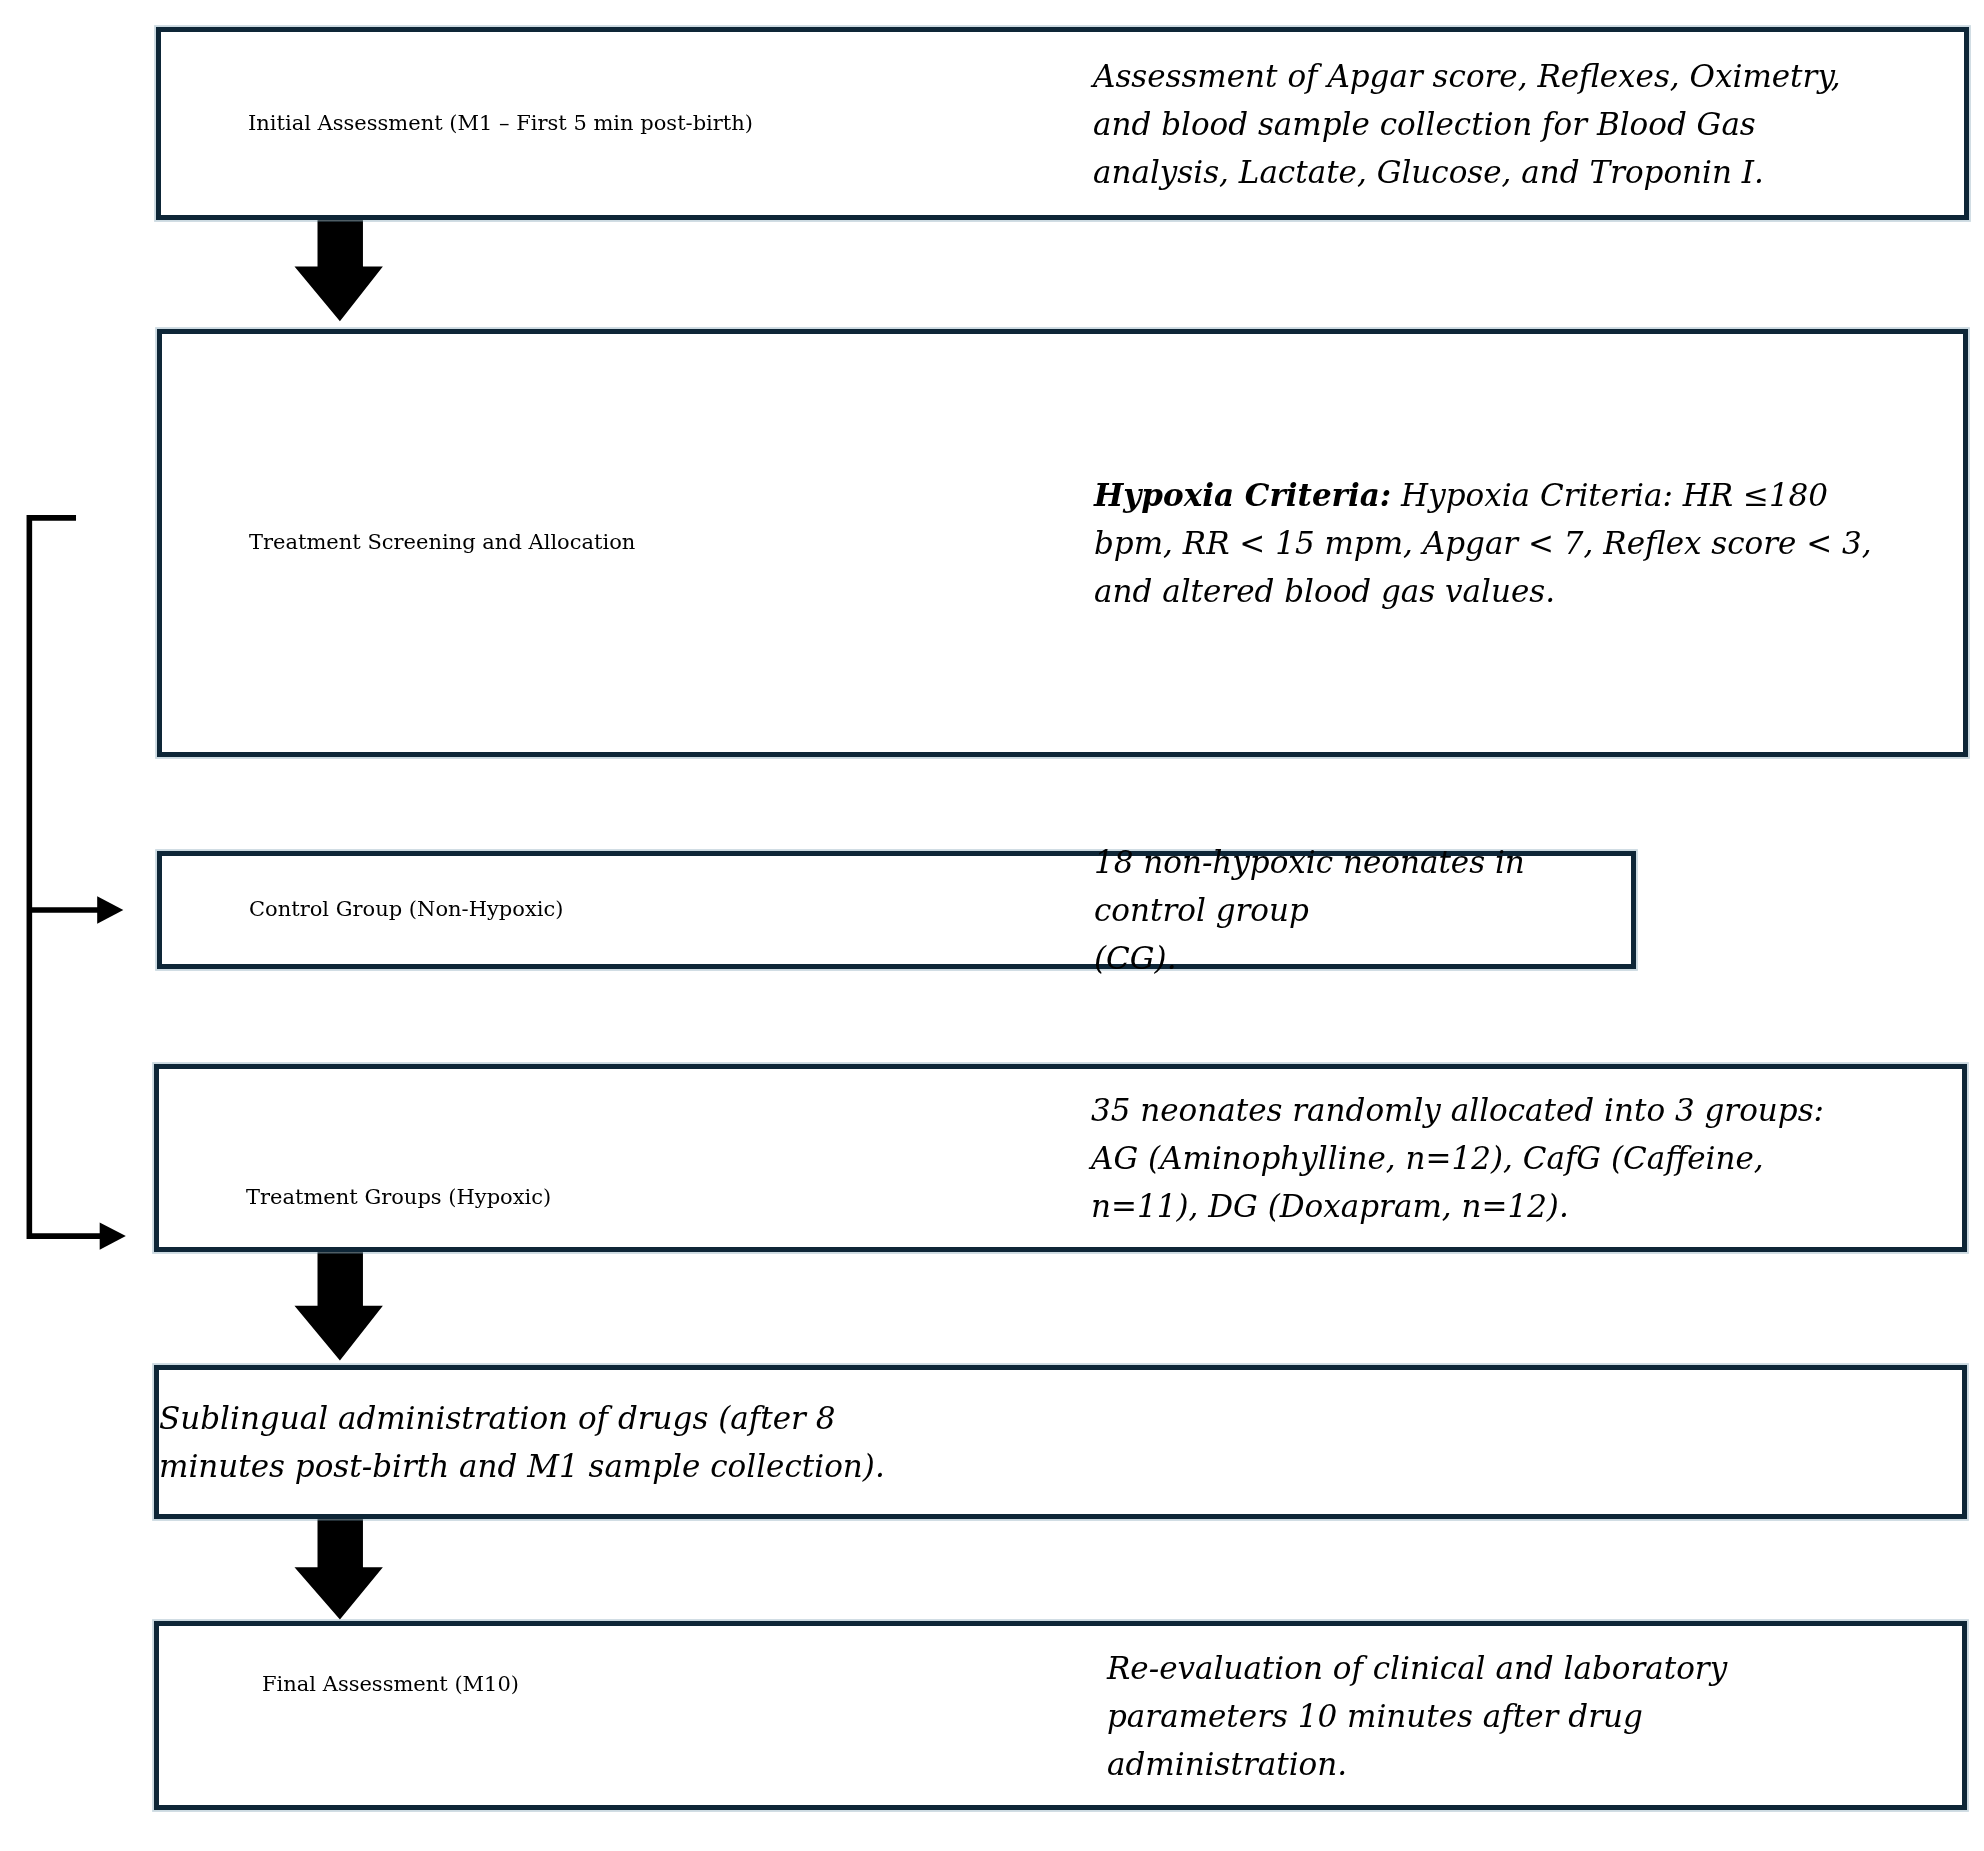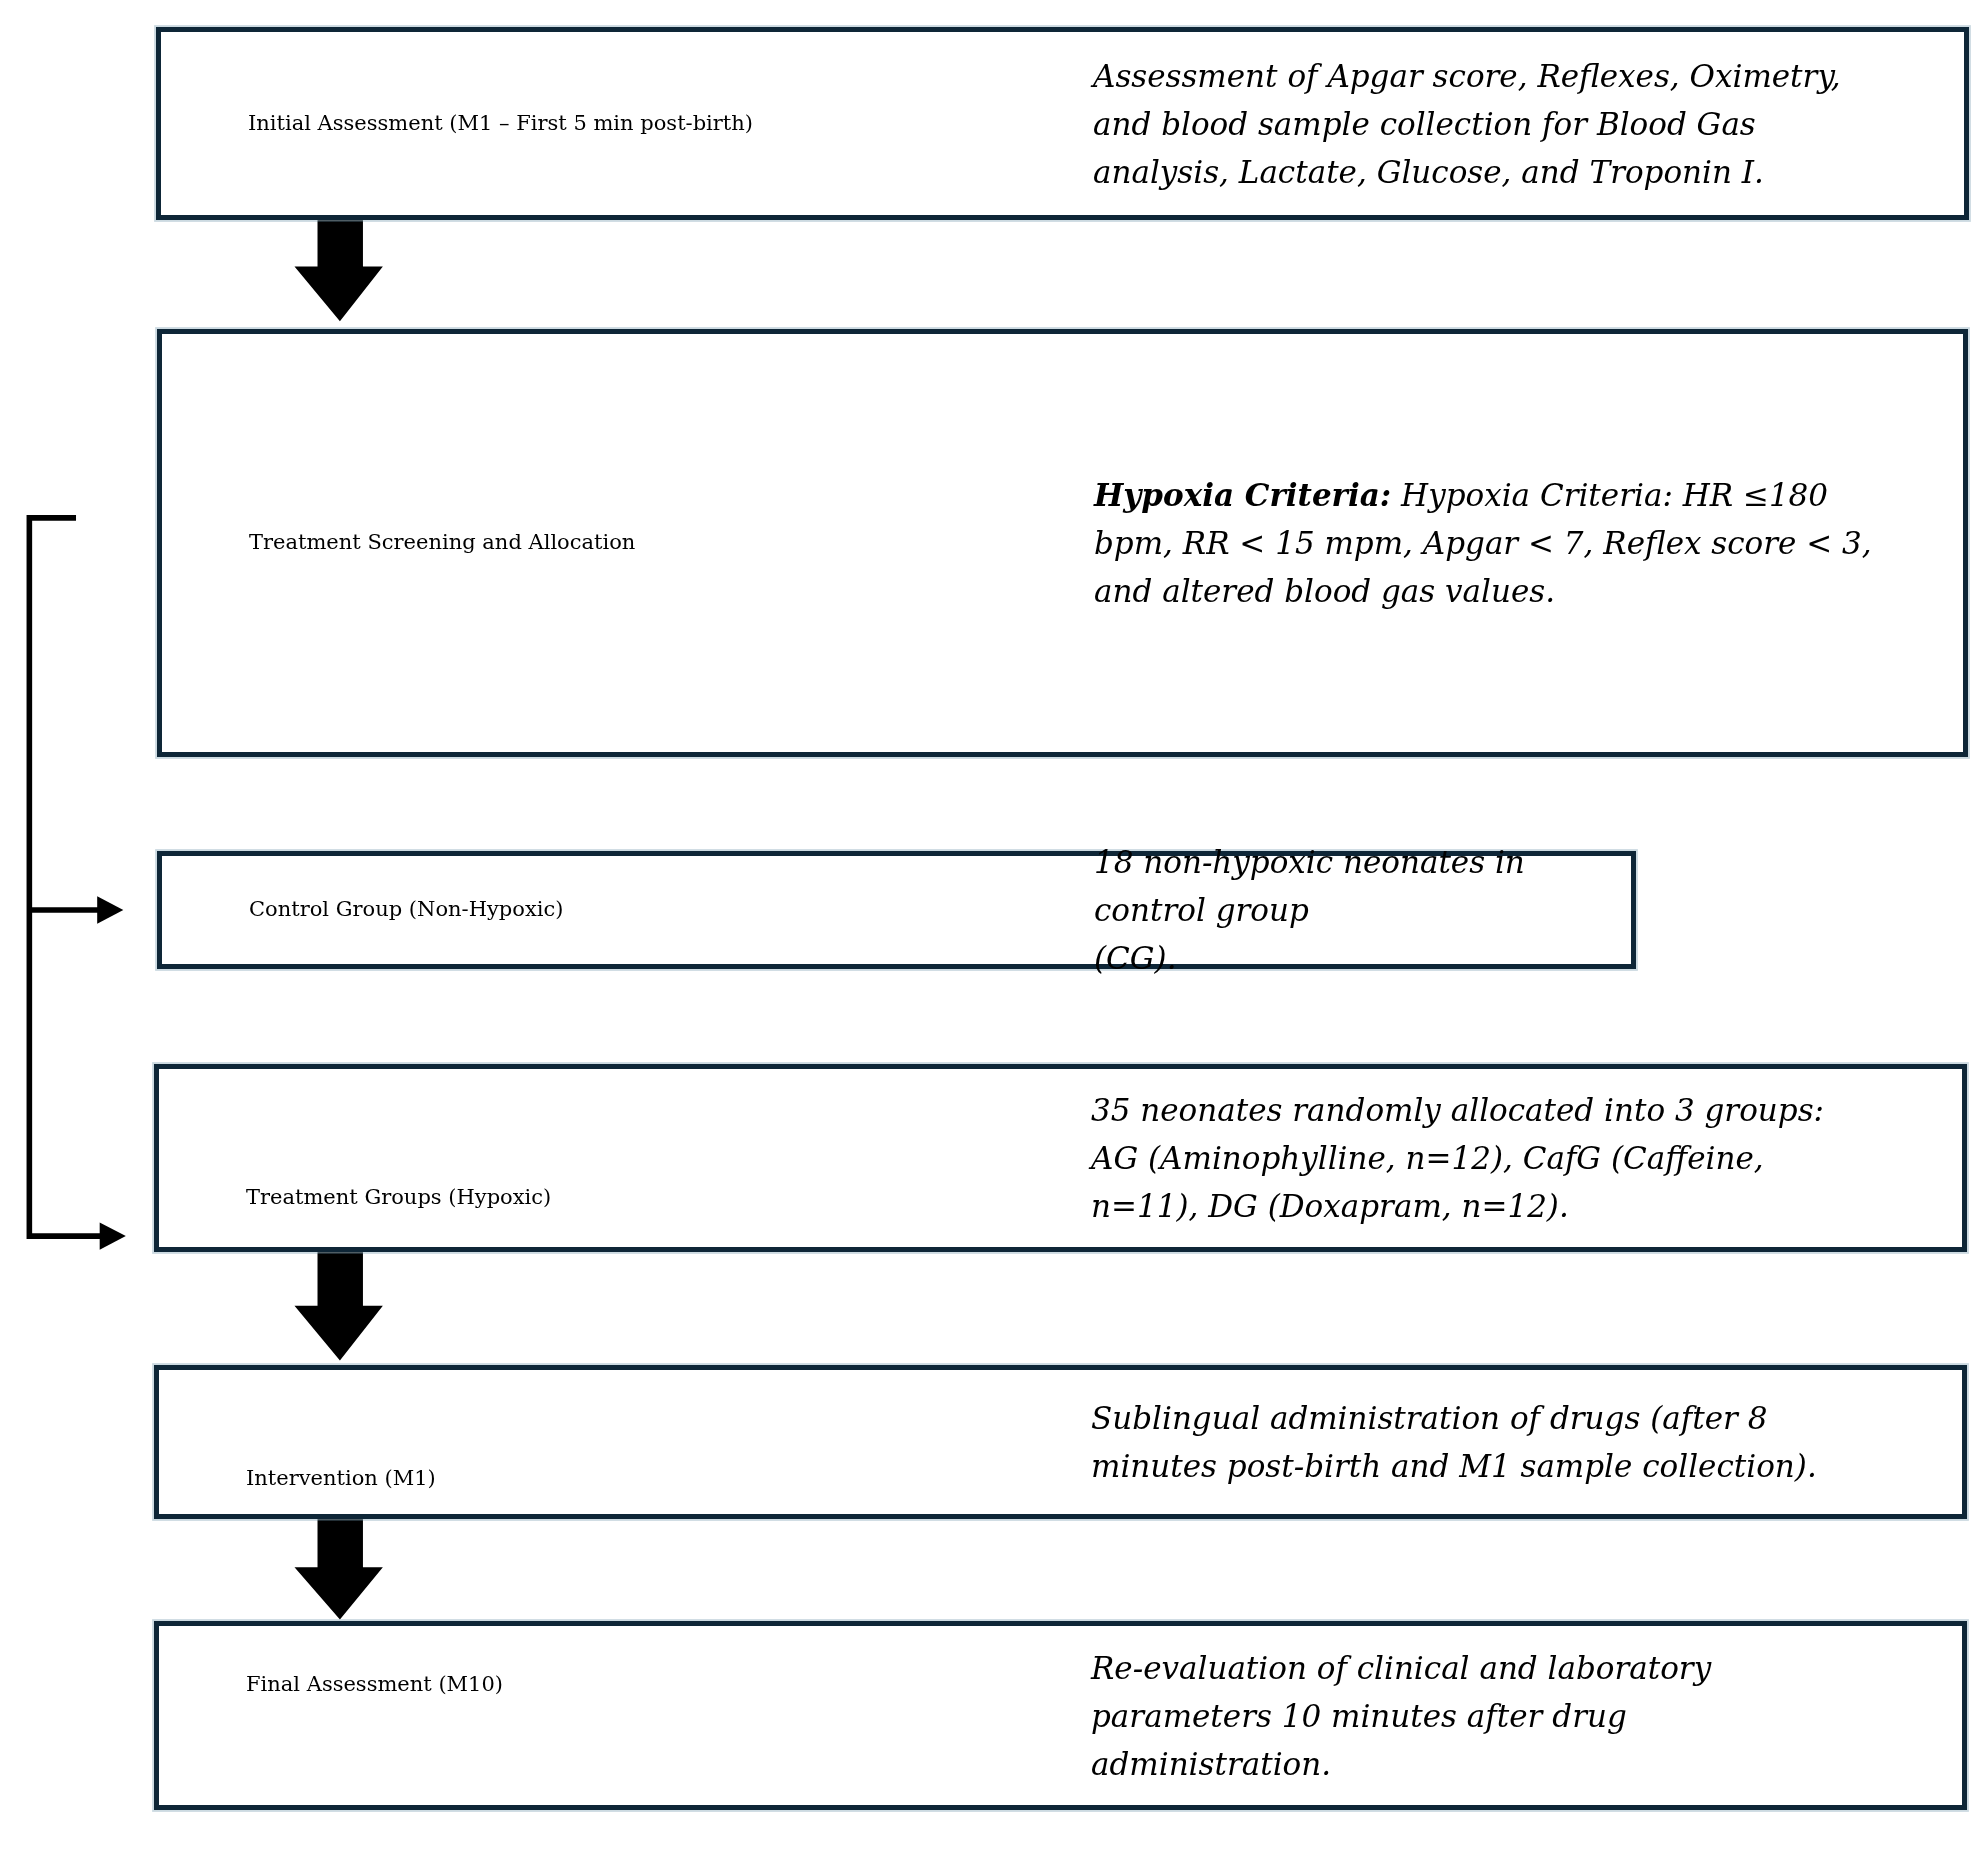--- a/index.html
+++ b/index.html
@@ -51,21 +51,21 @@
   .lead{font-weight:bold;}
   .shift-down-a{transform:translateY(40px);}
   .shift-down-b{transform:translateY(37px);}
   .shift-up{transform:translateY(-31px);}
   
   #box1{left:156px;top:27px;width:1813px;height:193px;}
   #box2{left:157px;top:329px;width:1811px;height:428px;}
   #box3{left:157px;top:851px;width:1479px;height:118px;}
   #box4{left:154px;top:1064px;width:1813px;height:188px;}
   #box5{left:154px;top:1365px;width:1813px;height:154px;}
-  #box6{left:154px;top:1621px;width:1813px;height:189px;}
+  #box6{left:154px;top:1621px;width:1813px;height:189px;padding-left:16px;}
   #connectors{
     position:absolute;
     left:0;top:0;
     width:1985px;height:1851px;
     pointer-events:none;
   }
 </style>
 </head>
 <body>
 
@@ -122,23 +122,20 @@
       <span class="title shift-down-a">Treatment Groups (Hypoxic)</span>
     </div>
     <div class="cell-desc">
       <p class="desc para">35 neonates randomly allocated into 3 groups:
 AG (Aminophylline, n=12), CafG (Caffeine,
 n=11), DG (Doxapram, n=12).</p>
     </div>
   </div>
 
   <div id="box5" class="flow-box">
-    <div class="cell-title">
-      <span class="title shift-down-b">Intervention (M1)</span>
-    </div>
     <div class="cell-desc">
       <p class="desc para">Sublingual administration of drugs (after 8
 minutes post-birth and M1 sample collection).</p>
     </div>
   </div>
 
   <div id="box6" class="flow-box">
     <div class="cell-title">
       <span class="title shift-up">Final Assessment (M10)</span>
     </div>

